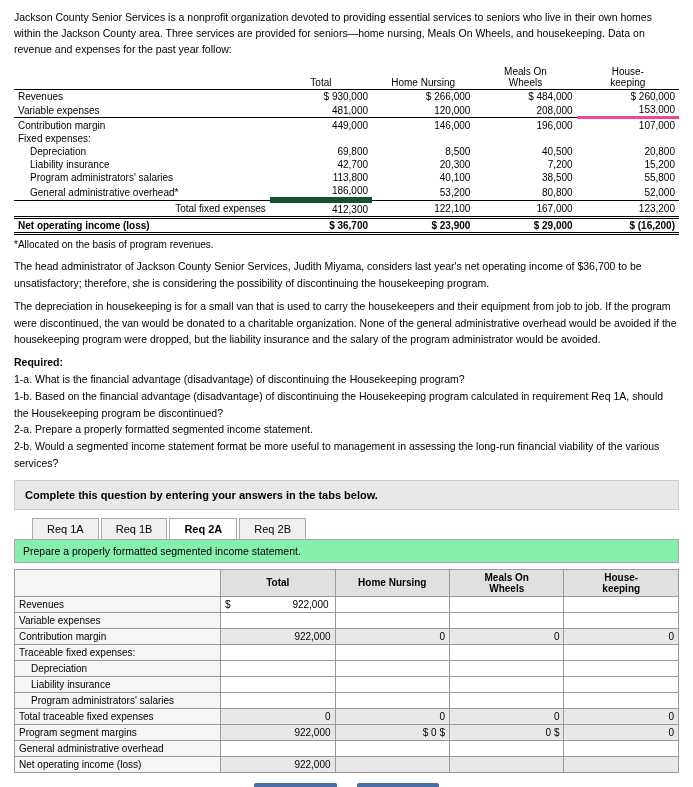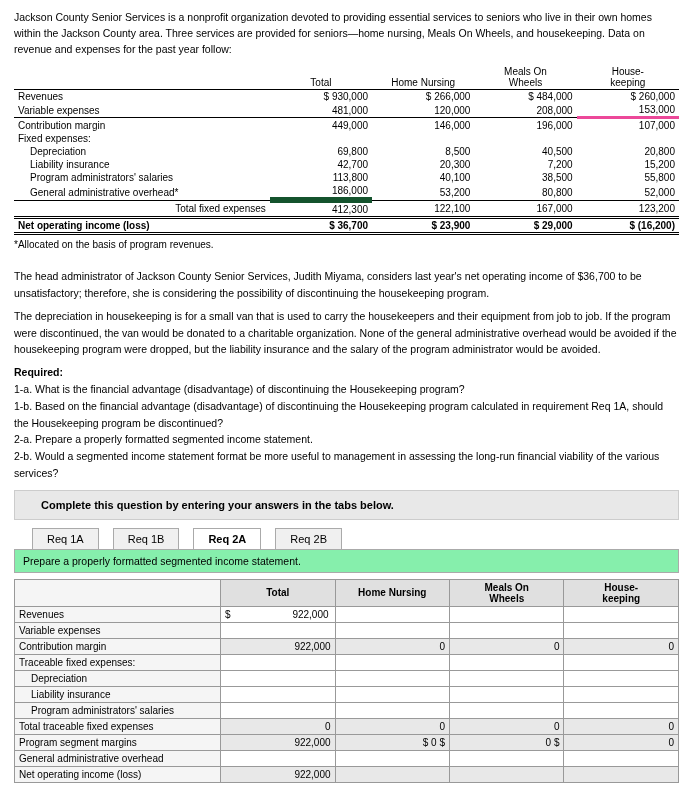--- a/index.html
+++ b/index.html
@@ -39,44 +39,44 @@
     }
     .main-table .header-row td:first-child {
       text-align: left;
     }
     .col-label { width: 200px; }
     .col-num { width: 80px; text-align: right; }
     .indent { padding-left: 16px !important; }
     .bold { font-weight: bold; }
     .footnote {
       font-size: 10px;
-      margin: 4px 0 18px 0;
+      margin: 4px 0 8px 0;
     }
     .body-text {
       font-size: 10.5px;
       line-height: 1.6;
       margin-bottom: 6px;
     }
     .required-section {
       font-size: 10.5px;
       line-height: 1.6;
       margin-bottom: 8px;
     }
     .required-section .req-title { font-weight: bold; }
     .complete-box {
       border: 1px solid #ccc;
       background: #e8e8e8;
-      padding: 8px 26px;
+      padding: 8px 10px;
       font-size: 11px;
       font-weight: bold;
       margin-bottom: 8px;
     }
     .tabs-bar {
       display: flex;
-      gap: 12px;
+      gap: 0;
       margin-bottom: 0;
       border-bottom: 1px solid #aaa;
       padding-left: 18px;
     }
     .tab {
       border: 1px solid #aaa;
       border-bottom: none;
       background: #f0f0f0;
       padding: 4px 14px;
       font-size: 11px;

